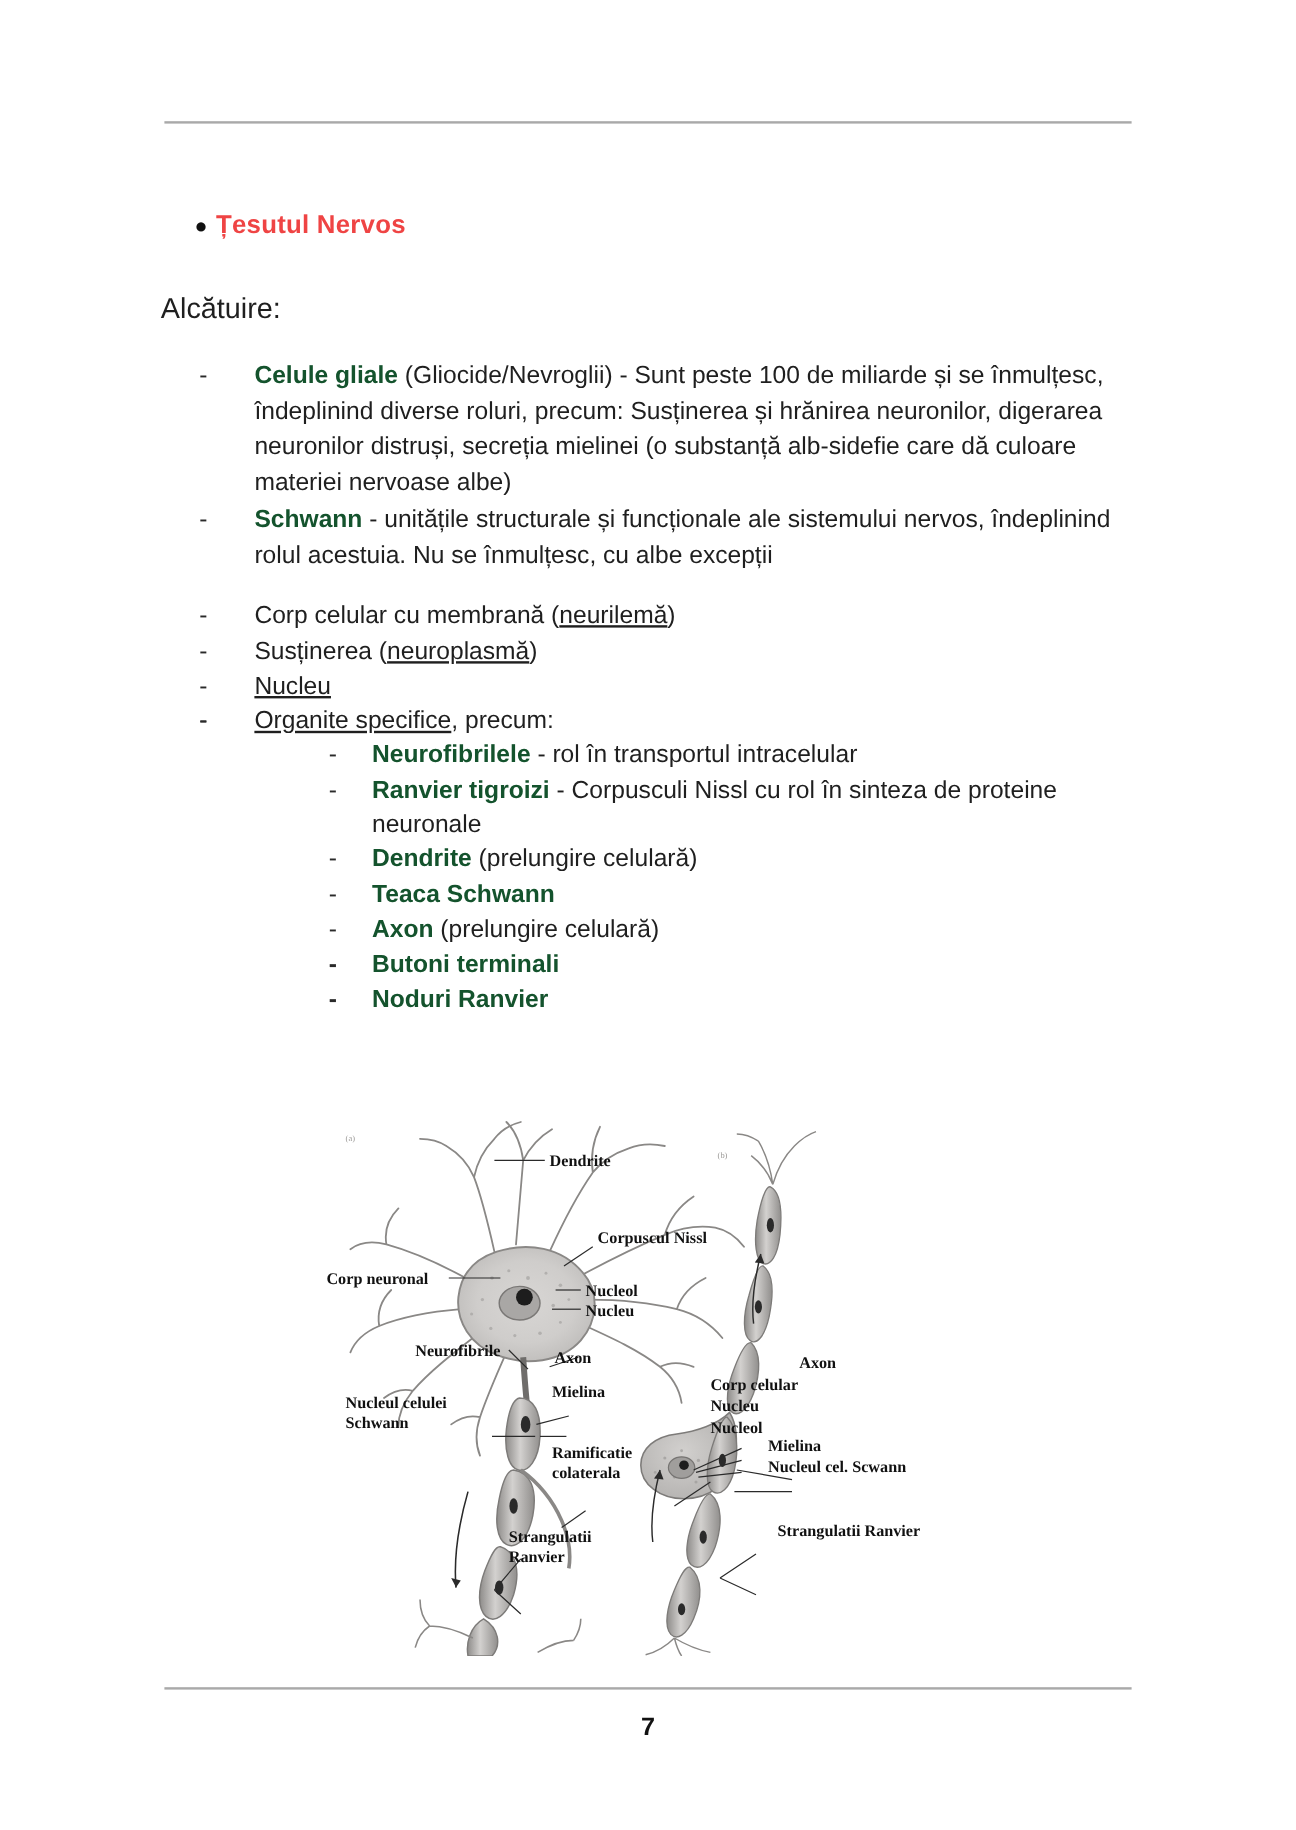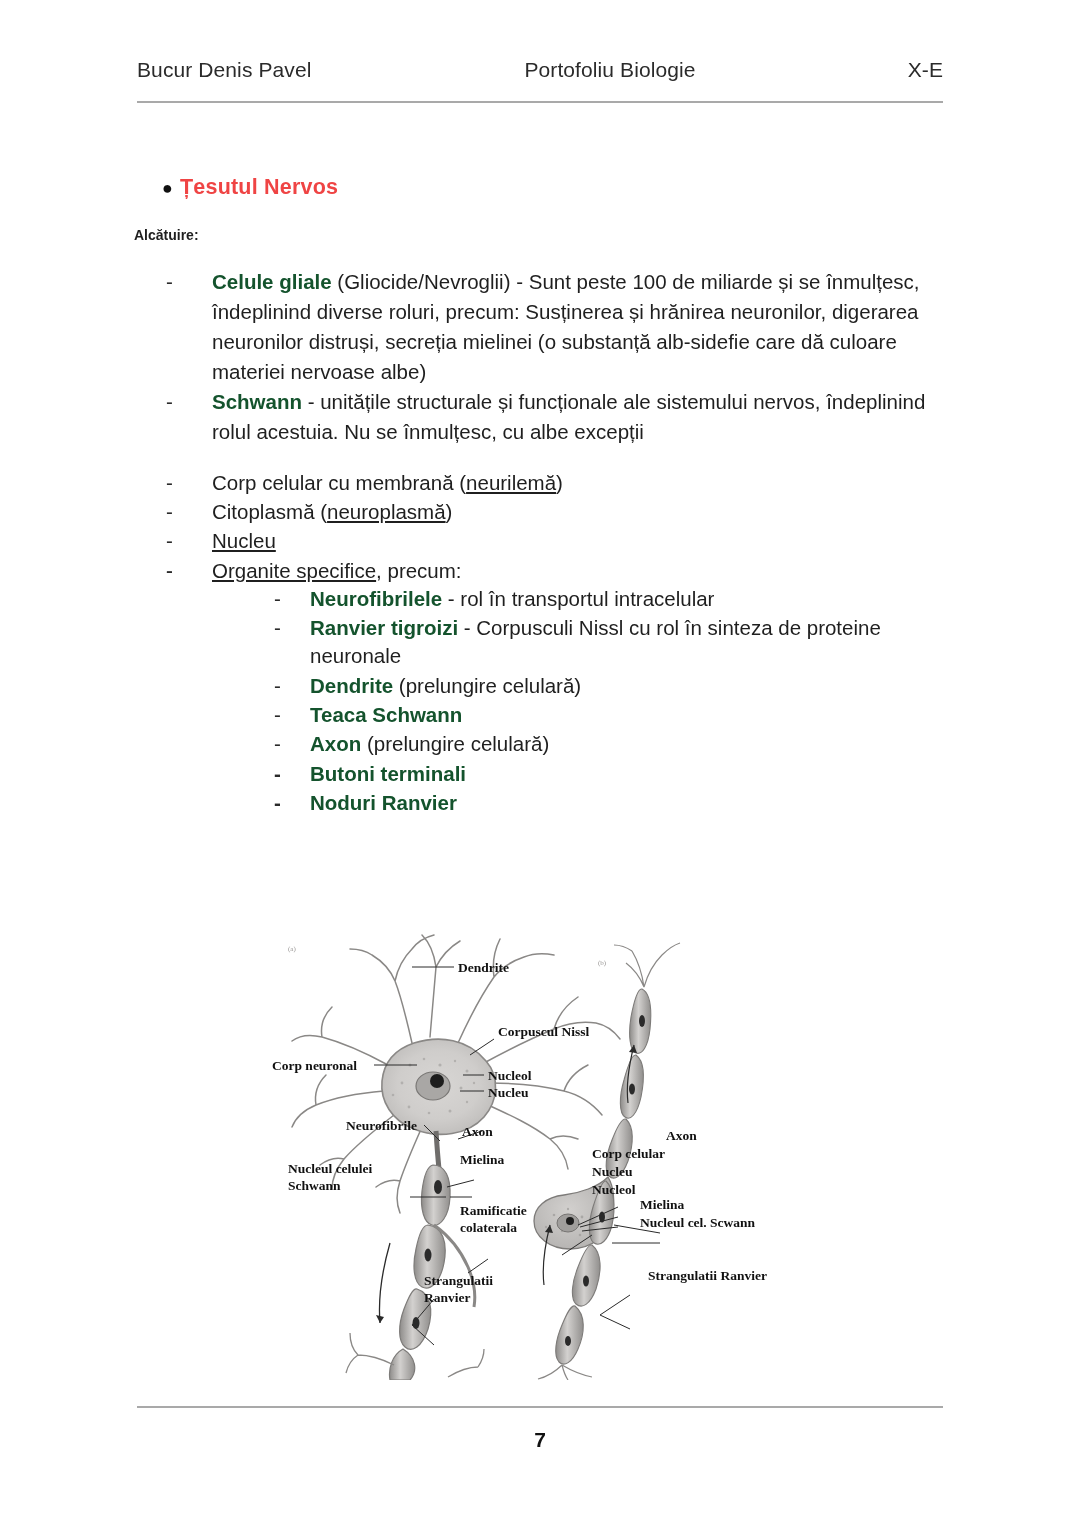--- a/index.html
+++ b/index.html
@@ -41,21 +41,21 @@
     display: flex; align-items: baseline;
     margin-left: 28px; margin-top: 12px;
   }
   .section-title-row .dot {
     width: 18px; font-size: 18px; line-height: 1; color: #111;
   }
   .section-title-row .title {
     font-weight: bold; font-size: 21.5px; color: #ef4444; letter-spacing: .2px;
   }
 
-  .para { margin-top: 22px; font-size: 14px; font-weight: bold; }
+  .para { margin-top: 38px; font-size: 24px; }
 
   ul.lvl1 { list-style: none; margin: 22px 0 0 0; padding: 0 0 0 32px; }
   ul.lvl1 > li {
     position: relative; padding-left: 46px; margin-bottom: 1px;
   }
   ul.lvl1 > li > .dash {
     position: absolute; left: 0; top: 0; color: #2a2a2a;
   }
 
   ul.lvl2 { list-style: none; margin: 0; padding: 0 0 0 62px; }
@@ -84,25 +84,20 @@
   .footer-page {
     position: absolute; left: 0; top: 1428px; width: 1080px;
     text-align: center; font-size: 21px; font-weight: bold; color: #111;
   }
 </style>
 </head>
 <body>
 
 <div class="page">
 
-  <div class="header">
-    <div class="h-left">Bucur Denis Pavel</div>
-    <div class="h-center">Portofoliu Biologie</div>
-    <div class="h-right">X-E</div>
-  </div>
   <div class="header-rule"></div>
 
   <div class="content">
 
     <div class="section-title-row">
       <span class="dot">●</span>
       <span class="title">Țesutul Nervos</span>
     </div>
 
     <div class="para">Alcătuire:</div>
@@ -119,21 +114,21 @@
     </ul>
 
 
     <ul class="lvl1 tight">
       <li>
         <span class="dash">-</span>
         <span>Corp celular cu membrană (</span><span class="u">neurilemă</span><span>)</span>
       </li>
       <li>
         <span class="dash">-</span>
-        <span>Citoplasmă (</span><span class="u">neuroplasmă</span><span>)</span>
+        <span>Susținerea (</span><span class="u">neuroplasmă</span><span>)</span>
       </li>
       <li>
         <span class="dash">-</span>
         <span></span><span class="u">Nucleu</span><span></span>
       </li>
       <li>
         <span class="dash">-</span>
         <span></span><span></span>
       </li>
       <li>

